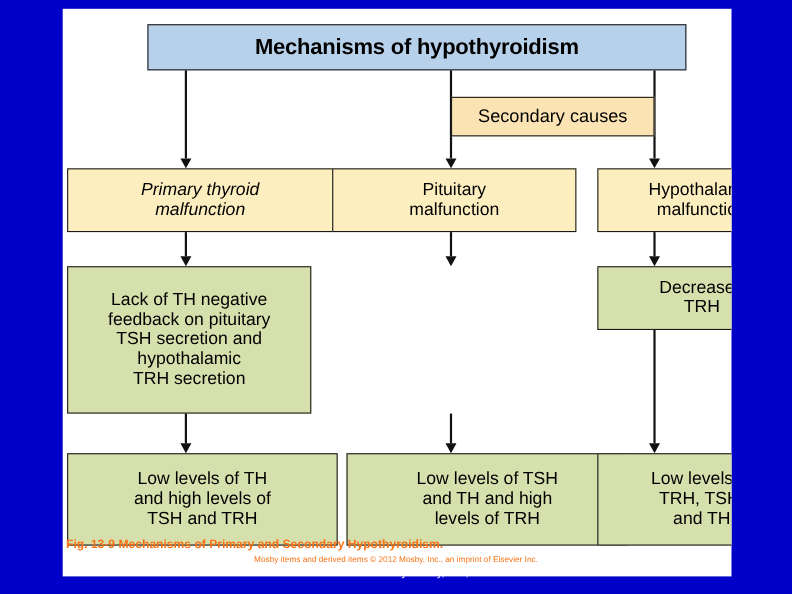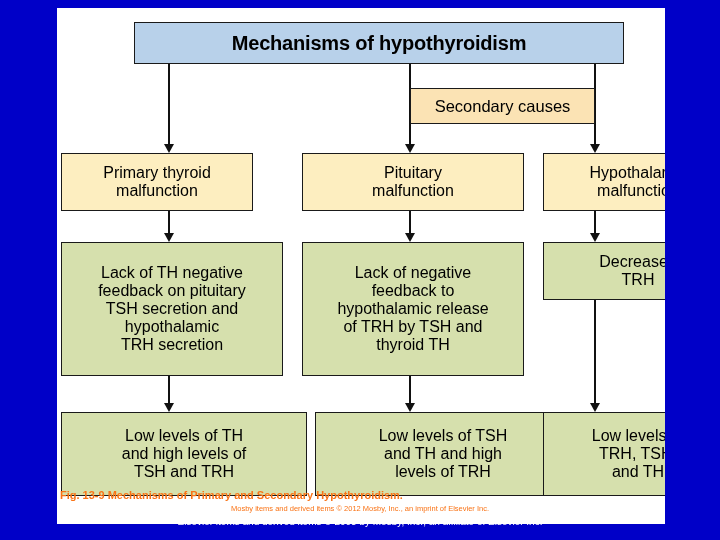--- a/index.html
+++ b/index.html
@@ -74,21 +74,21 @@
     font-weight: normal;
   }
 
   
   .cause-box {
     background: #fdeec0;
     font-size: 16px;
     height: 58px;
     top: 145px;
   }
-  #cause-primary   { left: 4px;   width: 192px; }
+  #cause-primary   { left: 4px;   width: 242px; font-style: italic; }
   #cause-pituitary { left: 245px; width: 222px; }
   #cause-hypo      { left: 486px; width: 190px; }
 
   
   .mech-box {
     background: #d6e0ad;
     font-size: 16px;
     top: 234px;
   }
   #mech-primary   { left: 4px;   width: 222px; height: 134px; }
@@ -211,27 +211,20 @@
       <div class="head" style="top:22px;"></div>
     </div>
 
     <div class="box mech-box" id="mech-primary">
       <span class="txt">Lack of TH negative
 feedback on pituitary
 TSH secretion and
 hypothalamic
 TRH secretion</span>
     </div>
-    <div class="box mech-box" id="mech-pituitary">
-      <span class="txt">Lack of negative
-feedback to
-hypothalamic release
-of TRH by TSH and
-thyroid TH</span>
-    </div>
     <div class="box mech-box" id="mech-hypo">
       <span class="txt">Decreased
 TRH</span>
     </div>
 
     <div class="arrow" style="left:111px; top:368px; height:36px;">
       <div class="stem" style="height:27px;"></div>
       <div class="head" style="top:27px;"></div>
     </div>
     <div class="arrow" style="left:352px; top:368px; height:36px;">

